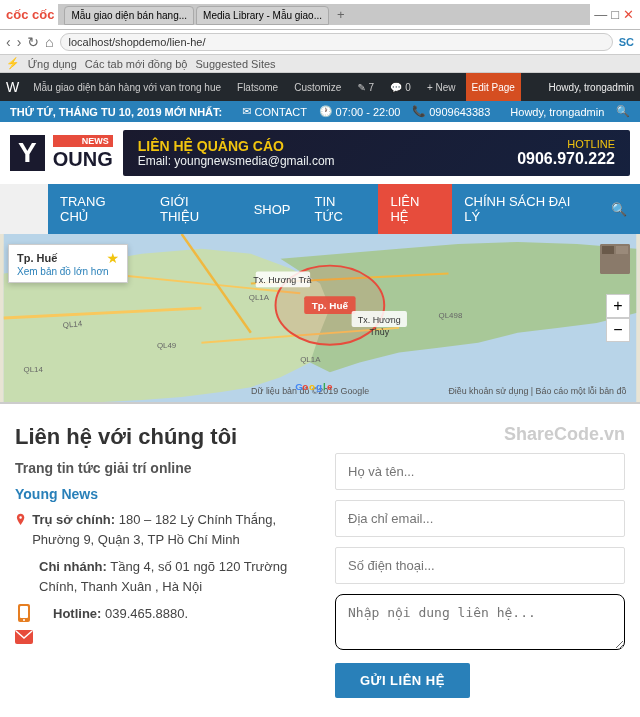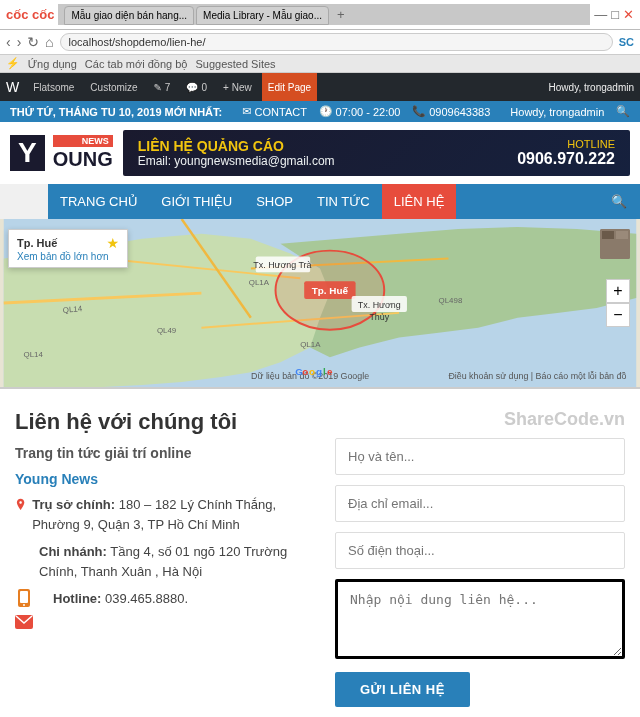--- a/index.html
+++ b/index.html
@@ -63,21 +63,21 @@
 
     .contact-title { font-size: 22px; font-weight: bold; color: #333; margin-bottom: 10px; }
     .contact-subtitle { font-size: 14px; font-weight: bold; color: #555; margin-bottom: 10px; }
     .company-name { font-size: 14px; font-weight: bold; color: #2980b9; margin-bottom: 8px; }
     .address-item { display: flex; align-items: flex-start; gap: 6px; margin-bottom: 8px; font-size: 13px; color: #444; line-height: 1.5; }
     .hotline-item { display: flex; align-items: center; gap: 20px; margin-bottom: 8px; font-size: 13px; color: #444; }
 
     
     .watermark { color: #ccc; font-size: 18px; font-weight: bold; margin-bottom: 8px; text-align: right; }
     .form-input { width: 100%; border: 1px solid #ddd; padding: 10px 12px; font-size: 13px; color: #999; margin-bottom: 10px; border-radius: 2px; outline: none; }
-    .form-textarea { width: 100%; border: 3px solid #000000; padding: 10px 12px; font-size: 13px; color: #999; margin-bottom: 10px; border-radius: 2px; outline: none; height: 80px; resize: vertical; }
+    .form-textarea { width: 100%; border: 1px solid #000000; padding: 10px 12px; font-size: 13px; color: #999; margin-bottom: 10px; border-radius: 8px; outline: none; height: 56px; resize: vertical; }
     .submit-btn { background: #2980b9; color: #fff; border: none; padding: 10px 25px; font-size: 13px; font-weight: bold; cursor: pointer; border-radius: 2px; letter-spacing: 0.5px; }
 
     
     .map-svg { width: 100%; height: 100%; }
   </style>
 </head>
 <body>
 
 <div class="browser-chrome">
   <div class="browser-titlebar">
@@ -110,20 +110,21 @@
       <span>Các tab mới đồng bộ</span>
     </span>
     <span class="bookmark-item">
       <span>Suggested Sites</span>
     </span>
   </div>
 </div>
 
 <div class="wp-admin-bar">
   <span class="wp-logo">W</span>
+  <span class="wp-bar-item" style="font-size:10px;">Mẫu giao diện bán hàng với van trong hue</span>
   <span class="wp-bar-item" style="font-size:10px;">Flatsome</span>
   <span class="wp-bar-item" style="font-size:10px;">Customize</span>
   <span class="wp-bar-item" style="font-size:10px;">✎ 7</span>
   <span class="wp-bar-item" style="font-size:10px;">💬 0</span>
   <span class="wp-bar-item" style="font-size:10px;">+ New</span>
   <span class="wp-bar-item highlight" style="font-size:10px;">Edit Page</span>
   <div class="wp-bar-right">
     <span style="font-size:10px;">Howdy, trongadmin</span>
   </div>
 </div>
@@ -171,20 +172,21 @@
     </div>
   </div>
 </div>
 
 <nav class="main-nav">
   <a class="nav-item">TRANG CHỦ</a>
   <a class="nav-item">GIỚI THIỆU</a>
   <a class="nav-item">SHOP</a>
   <a class="nav-item">TIN TỨC</a>
   <a class="nav-item active">LIÊN HỆ</a>
+  <a class="nav-item">CHÍNH SÁCH ĐẠI LÝ</a>
   <span class="nav-search">🔍</span>
 </nav>
 
 <div class="map-container">
   <svg class="map-svg" viewBox="0 0 640 170" xmlns="http://www.w3.org/2000/svg">
 
     <rect width="640" height="170" fill="#b8d4e8"></rect>
 
     <path d="M 0,40 L 80,30 L 140,20 L 200,15 L 250,20 L 290,35 L 320,50 L 340,80 L 330,110 L 310,130 L 280,145 L 250,155 L 220,160 L 180,165 L 140,168 L 100,170 L 0,170 Z" fill="#c8ddb0"></path>
     <path d="M 280,25 L 340,20 L 400,15 L 460,10 L 520,8 L 580,10 L 640,15 L 640,80 L 600,90 L 560,95 L 520,100 L 480,110 L 440,115 L 400,120 L 360,130 L 330,140 L 310,130 L 320,100 L 330,75 L 320,50 L 300,38 Z" fill="#a8c898"></path>

